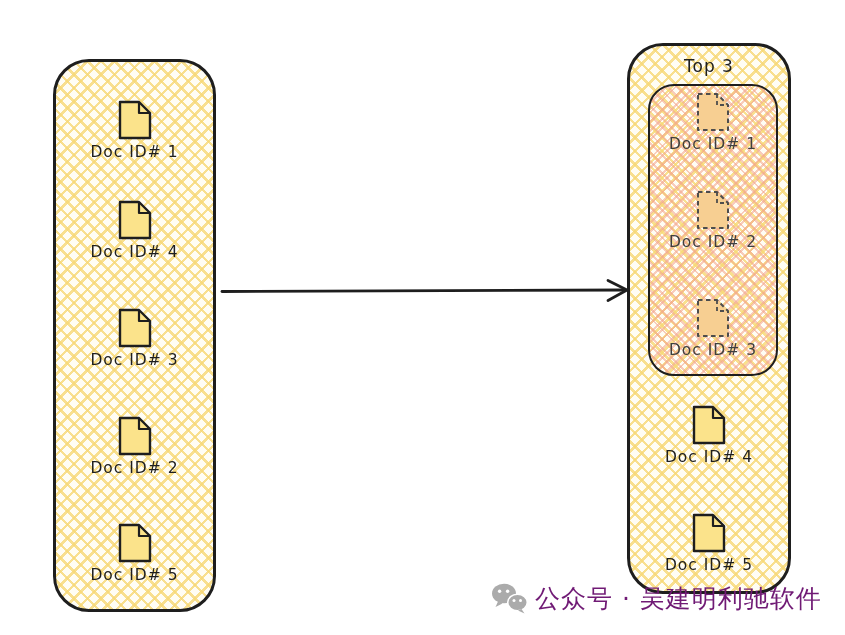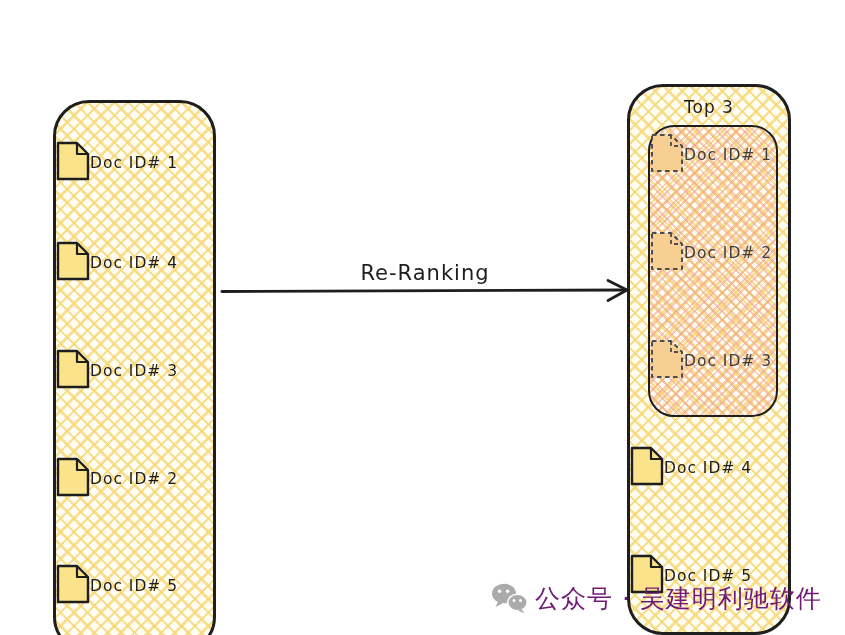--- a/index.html
+++ b/index.html
@@ -8,40 +8,39 @@
     font-family:"DejaVu Sans", sans-serif;color:#1e1e1e;background:#ffffff;
   }
   
   .panel{
     position:absolute;box-sizing:border-box;
     border:3px solid #1e1e1e;border-radius:36px;
     background-color:#fffdf4;
     background-image:
       repeating-linear-gradient(45deg,  rgba(247,216,118,0.80) 0 2.5px, transparent 2.5px 9.5px),
       repeating-linear-gradient(-45deg, rgba(247,216,118,0.80) 0 2.5px, transparent 2.5px 9.5px);
-    margin-top: 41px;
   }
   .left-panel{left:53px;top:59px;width:163px;height:553px;}
   .right-panel{left:627px;top:43px;width:164px;height:551px;}
   .inner-box{
     position:absolute;box-sizing:border-box;
     left:18px;top:38px;width:130px;height:292px;
     border:2.5px solid #1e1e1e;border-radius:26px;
     background-image:
       repeating-linear-gradient(45deg,  rgba(243,165,140,0.55) 0 2px, transparent 2px 6.5px),
       repeating-linear-gradient(-45deg, rgba(243,165,140,0.55) 0 2px, transparent 2px 6.5px);
   }
   .panel-title{
     position:absolute;left:0;top:10px;width:100%;
     text-align:center;font-size:17px;letter-spacing:1px;
   }
   
   .doc-item{
     position:absolute;left:0;width:100%;
-    display:flex;align-items:center;text-align:right;
+    display:flex;flex-direction:column;align-items:center;text-align:right;
   }
   .doc-label{margin-top:3px;font-size:15.5px;letter-spacing:1px;white-space:nowrap;}
   .inner-box .doc-label{color:#3f3f3f;}
   
   .arrow-svg{position:absolute;left:218px;top:277px;}
   .arrow-label{
     position:absolute;left:335px;top:261px;width:180px;
     text-align:center;font-size:21px;letter-spacing:1px;
   }
   
@@ -94,21 +93,20 @@
 
     <div class="doc-item" style="top:461px">
       <svg width="34" height="40" viewBox="0 0 34 40">
         <path d="M2 2 H21 L32 13 V38 H2 Z" fill="#fbe38b" stroke="#1e1e1e" stroke-width="2.4" stroke-linejoin="round"></path>
         <path d="M21 2 V13 H32" fill="none" stroke="#1e1e1e" stroke-width="2.2" stroke-linejoin="round"></path>
       </svg>
       <span class="doc-label">Doc ID# 5</span>
     </div>
   </div>
 
-  <div class="arrow-label">Re-Ranking</div>
   <svg class="arrow-svg" width="416" height="30" viewBox="0 0 416 30">
     <line x1="4" y1="14.5" x2="407" y2="13" stroke="#1e1e1e" stroke-width="2.8" stroke-linecap="round"></line>
     <path d="M390 3.5 L409 13 L390 23.5" fill="none" stroke="#1e1e1e" stroke-width="2.8" stroke-linecap="round" stroke-linejoin="round"></path>
   </svg>
 
   <div class="panel right-panel">
     <div class="panel-title">Top 3</div>
 
     <div class="inner-box">
 

